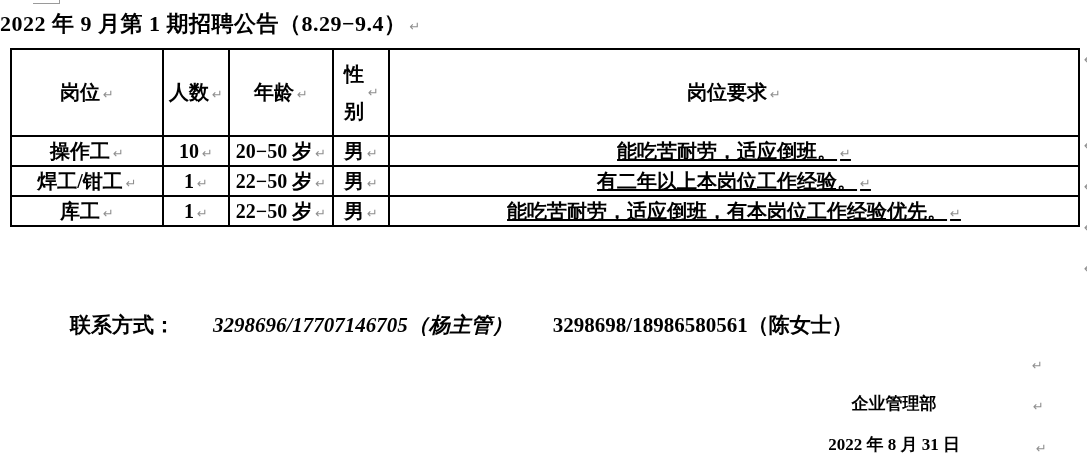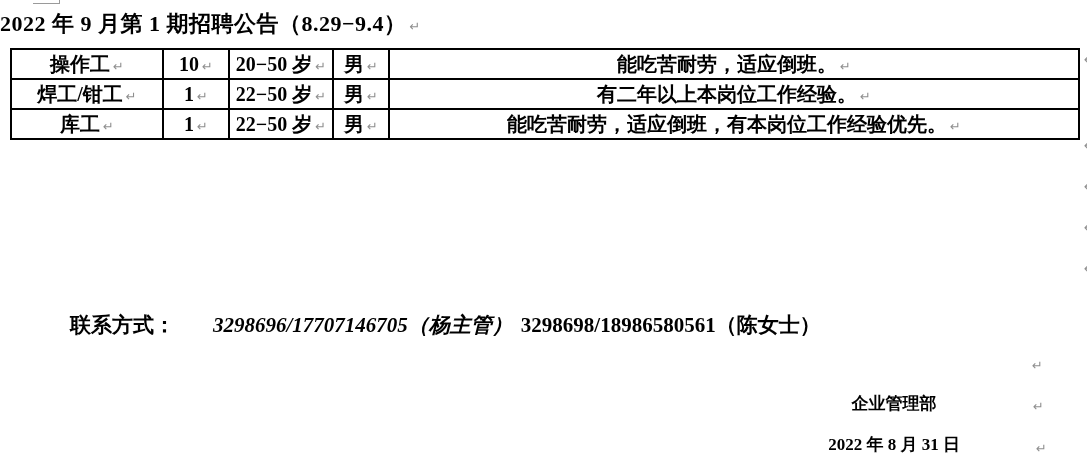--- a/index.html
+++ b/index.html
@@ -24,29 +24,29 @@
   table.recruit {
     position:absolute; left:10px; top:48px; width:1068px;
     border-collapse:collapse; table-layout:fixed;
   }
   table.recruit th, table.recruit td {
     border:2px solid #000; font-size:20px; font-weight:bold;
     text-align:center; vertical-align:middle; padding:0; overflow:hidden;
   }
   tr.head { height:87px; }
   tr.datarow { height:30px; }
-  td.req { text-align:left; padding-left:8px; }
+  td.req { text-align:left; padding-left:8px;text-decoration:underline; }
   .wrap2 {
     display:inline-block; width:1.1em; word-break:break-all;
     line-height:1.85; vertical-align:middle; text-align:center;
   }
   .rowmark { position:absolute; left:1081px; }
   .contact { position:absolute; top:311px; left:70px; font-size:21px; white-space:nowrap; }
   .contact .p1 { margin-left:38px;font-style:italic; }
-  .contact .p2 { margin-left:8px; }
+  .contact .p2 { margin-left:40px; }
   .sig { position:absolute; left:749px; width:290px; text-align:center; font-size:17px; }
   .sig-dept { top:392px; }
   .sig-date { top:433px; }
   .absmark { position:absolute; }
 </style>
 </head>
 <body>
 
 <div class="artifact"></div>
 
@@ -56,20 +56,27 @@
 
 <table class="recruit">
   <colgroup>
     <col style="width:152px">
       <col style="width:66px">
       <col style="width:104px">
       <col style="width:56px">
       <col style="width:690px">
   </colgroup>
   <tbody>
+      <tr class="head">
+    <th><span>岗位</span><span class="mark">↵</span></th>
+    <th><span>人数</span><span class="mark">↵</span></th>
+    <th><span>年龄</span><span class="mark">↵</span></th>
+    <th><span class="wrap2">性别</span><span class="mark">↵</span></th>
+    <th><span>岗位要求</span><span class="mark">↵</span></th>
+  </tr>
   <tr class="datarow">
     <td><span>操作工</span><span class="mark">↵</span></td>
     <td><span>10</span><span class="mark">↵</span></td>
     <td><span>20−50 岁</span><span class="mark">↵</span></td>
     <td><span>男</span><span class="mark">↵</span></td>
     <td class="req"><span>能吃苦耐劳，适应倒班。</span><span class="mark">↵</span></td>
   </tr>
   <tr class="datarow">
     <td><span>焊工/钳工</span><span class="mark">↵</span></td>
     <td><span>1</span><span class="mark">↵</span></td>

